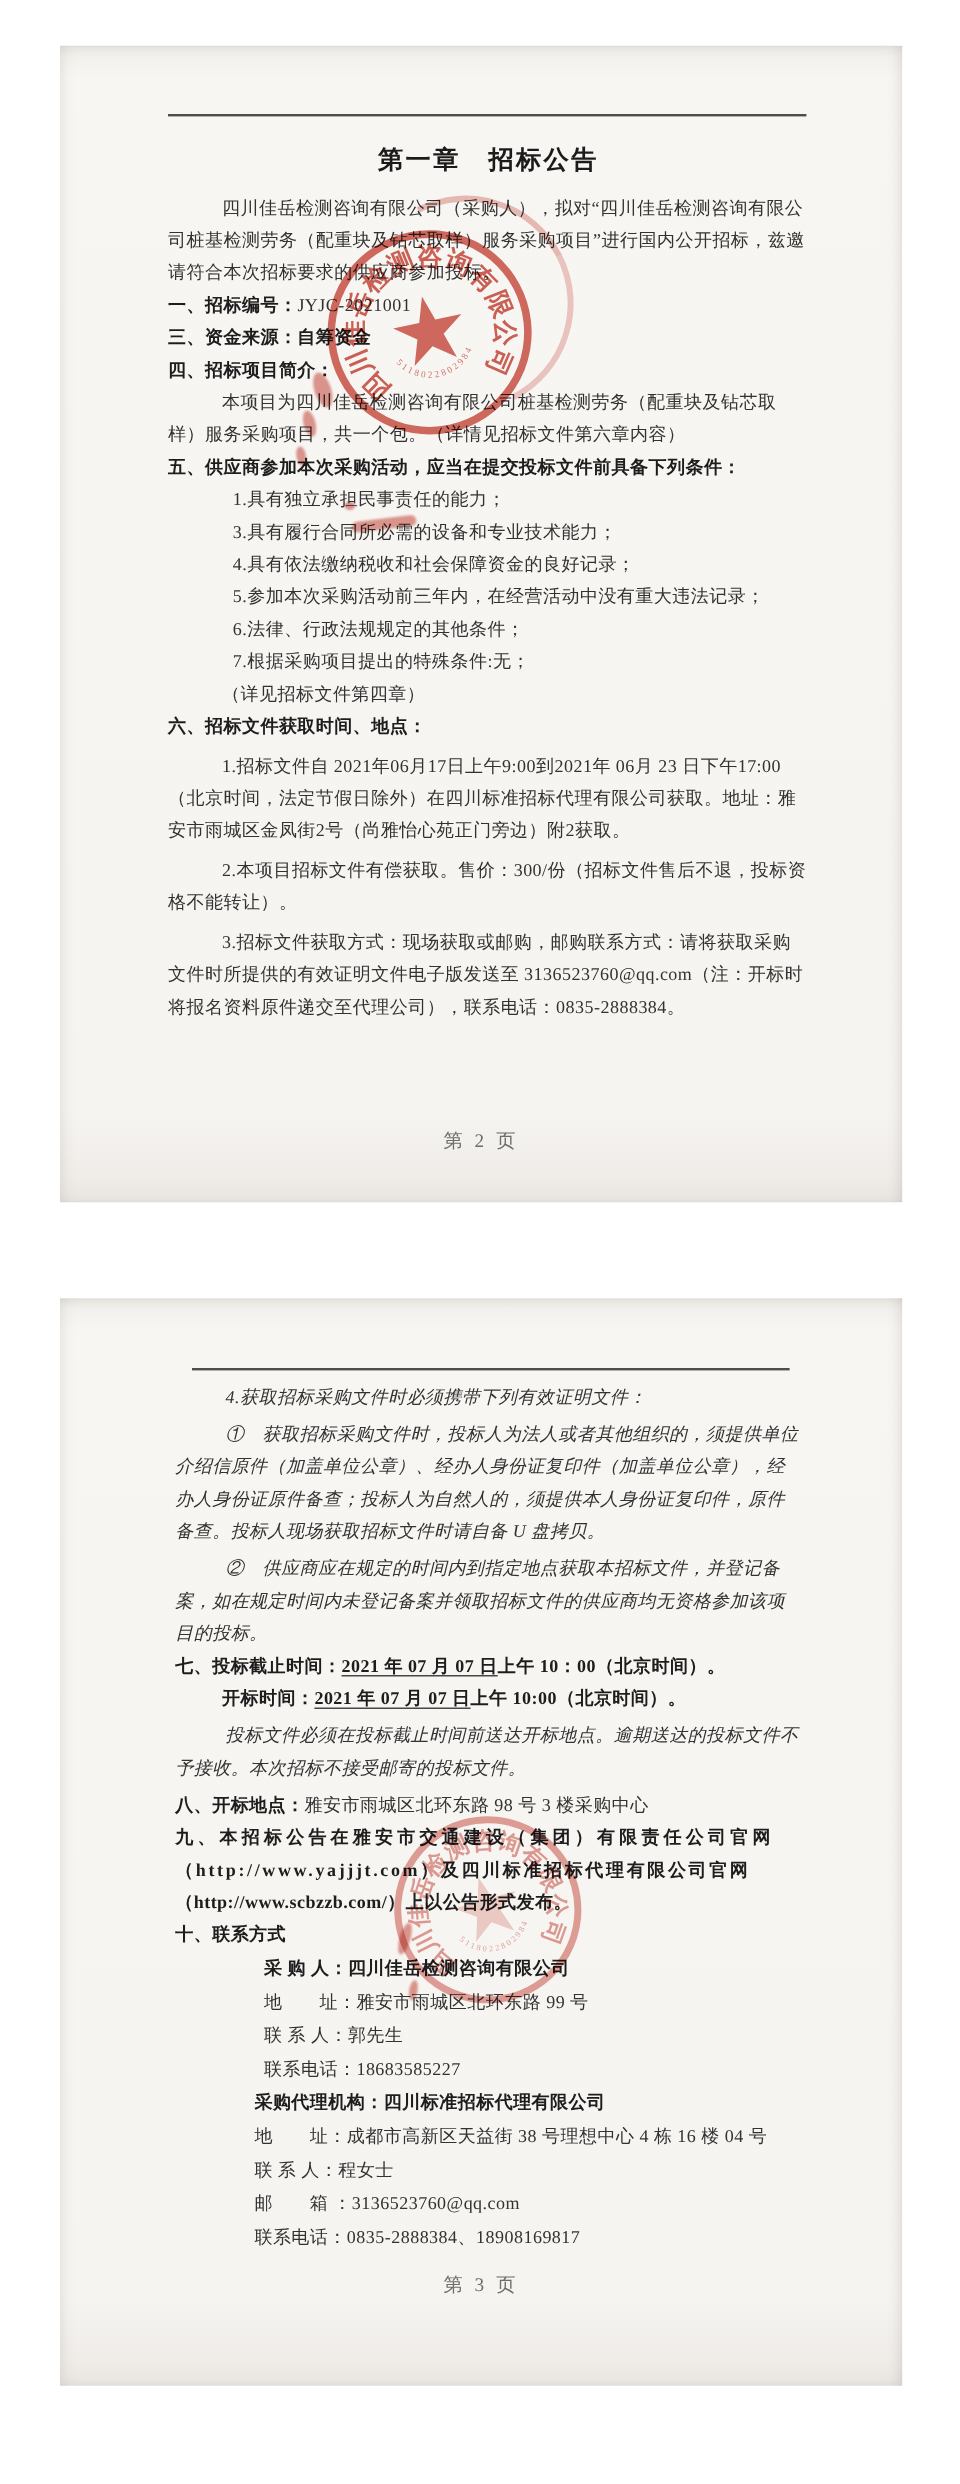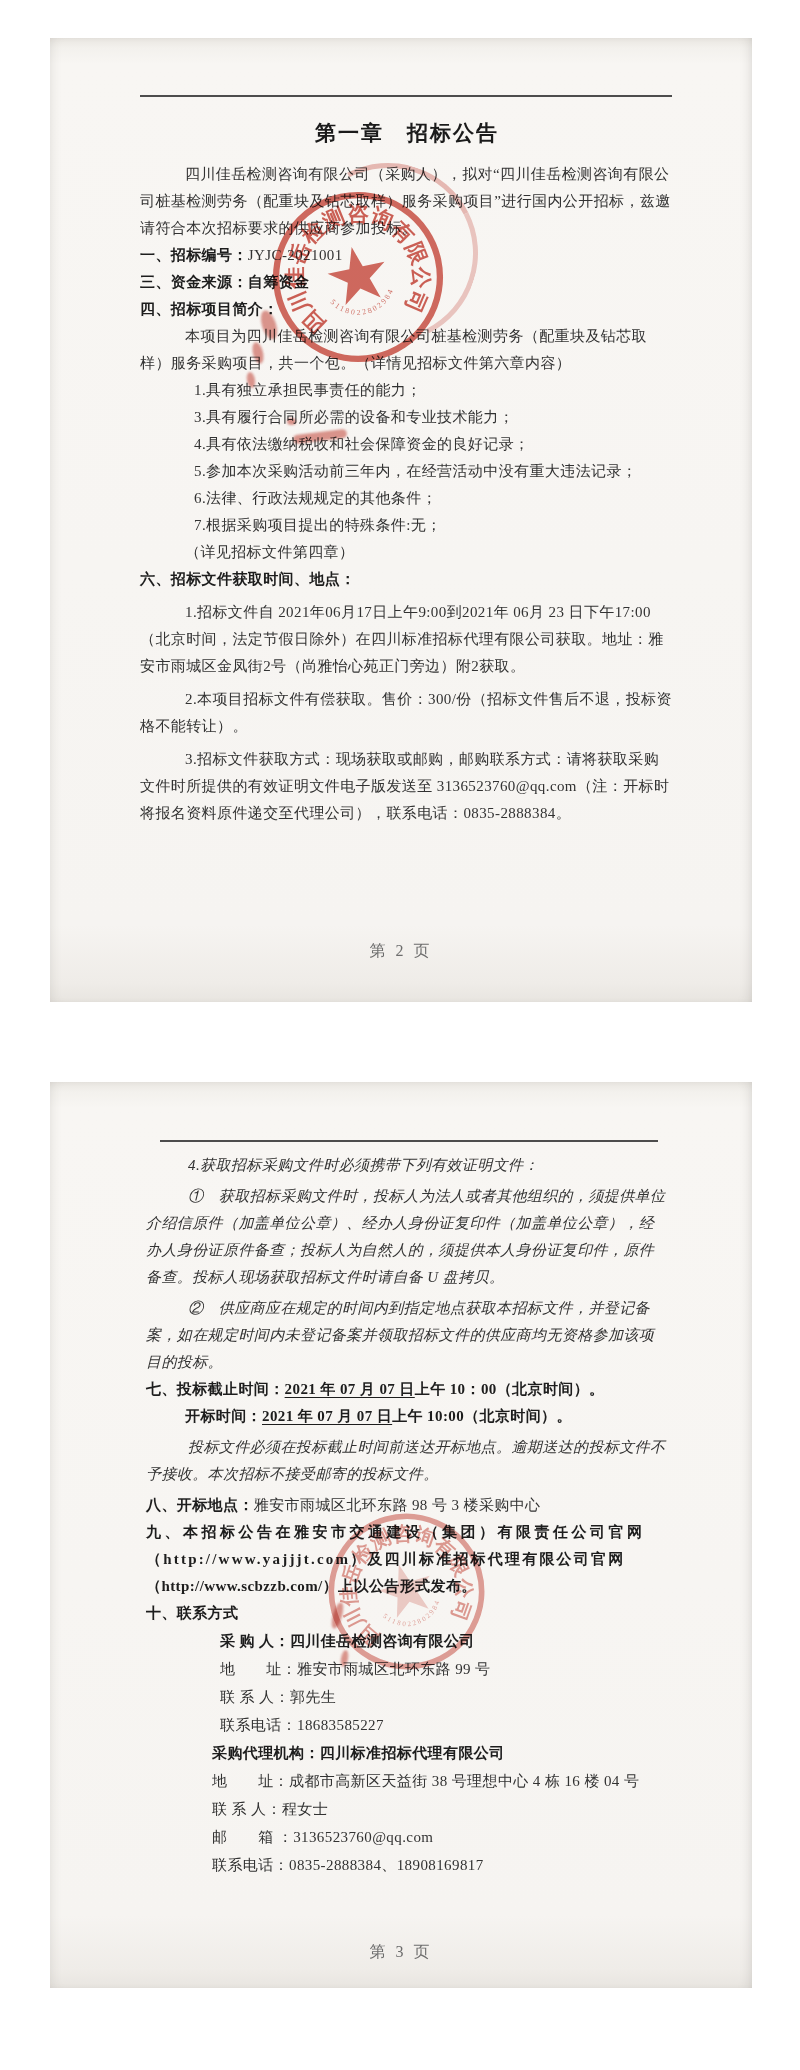--- a/index.html
+++ b/index.html
@@ -27,21 +27,21 @@
   .gap4{margin-top:4px;}
   .u{text-decoration:underline;text-underline-offset:3px;}
   .nw{white-space:nowrap;}
   .sp1{letter-spacing:3.5px;}
   .sp2{letter-spacing:2.2px;}
   .contact{margin-left:74px;line-height:28px;}
   .contact p{white-space:nowrap;}
   .agent-block{margin-left:66px;}
   .footer{position:absolute;left:0;width:100%;text-align:center;color:#6d6d6d;font-size:16px;letter-spacing:3px;}
   .p1 .footer{top:903px;}
-  .p2 .footer{top:860px;}
+  .p2 .footer{top:812px;}
   
   .stamp{position:absolute;mix-blend-mode:multiply;pointer-events:none;}
   .stamp1{left:218px;top:149px;width:180px;height:180px;transform:rotate(-12deg);opacity:.88;}
   .stamp2{left:274px;top:427px;width:165px;height:165px;transform:rotate(-16deg);opacity:.52;}
   .ghost-arc{position:absolute;left:248px;top:125px;width:170px;height:170px;border-radius:50%;
              border:5px solid transparent;border-top-color:rgba(197,57,44,.32);border-right-color:rgba(197,57,44,.26);
              transform:rotate(18deg);mix-blend-mode:multiply;}
   .smear{position:absolute;background:rgba(193,52,37,.5);border-radius:50%;filter:blur(1px);mix-blend-mode:multiply;}
   .sm-a{left:212px;top:272px;width:14px;height:30px;transform:rotate(-18deg);}
   .sm-b{left:203px;top:304px;width:10px;height:22px;transform:rotate(-14deg);}
@@ -58,20 +58,21 @@
 
   <section class="page p1">
     <div class="rule"></div>
     <div class="txt">
       <h1 class="doc-title">第一章　招标公告</h1>
       <p class="ind">四川佳岳检测咨询有限公司（采购人），拟对“四川佳岳检测咨询有限公司桩基检测劳务（配重块及钻芯取样）服务采购项目”进行国内公开招标，兹邀请符合本次招标要求的供应商参加投标。</p>
       <p><span class="b">一、招标编号：</span><span>JYJC-2021001</span></p>
       <p class="b">三、资金来源：自筹资金</p>
       <p class="b">四、招标项目简介：</p>
       <p class="ind">本项目为四川佳岳检测咨询有限公司桩基检测劳务（配重块及钻芯取样）服务采购项目，共一个包。（详情见招标文件第六章内容）</p>
+      <p class="b">五、供应商参加本次采购活动，应当在提交投标文件前具备下列条件：</p>
       <p class="item">1.具有独立承担民事责任的能力；</p>
       <p class="item">3.具有履行合同所必需的设备和专业技术能力；</p>
       <p class="item">4.具有依法缴纳税收和社会保障资金的良好记录；</p>
       <p class="item">5.参加本次采购活动前三年内，在经营活动中没有重大违法记录；</p>
       <p class="item">6.法律、行政法规规定的其他条件；</p>
       <p class="item">7.根据采购项目提出的特殊条件:无；</p>
       <p class="note">（详见招标文件第四章）</p>
       <p class="b">六、招标文件获取时间、地点：</p>
       <p class="ind gap">1.招标文件自 2021年06月17日上午9:00到2021年 06月 23 日下午17:00（北京时间，法定节假日除外）在四川标准招标代理有限公司获取。地址：雅安市雨城区金凤街2号（尚雅怡心苑正门旁边）附2获取。</p>
       <p class="ind gap">2.本项目招标文件有偿获取。售价：300/份（招标文件售后不退，投标资格不能转让）。</p>

